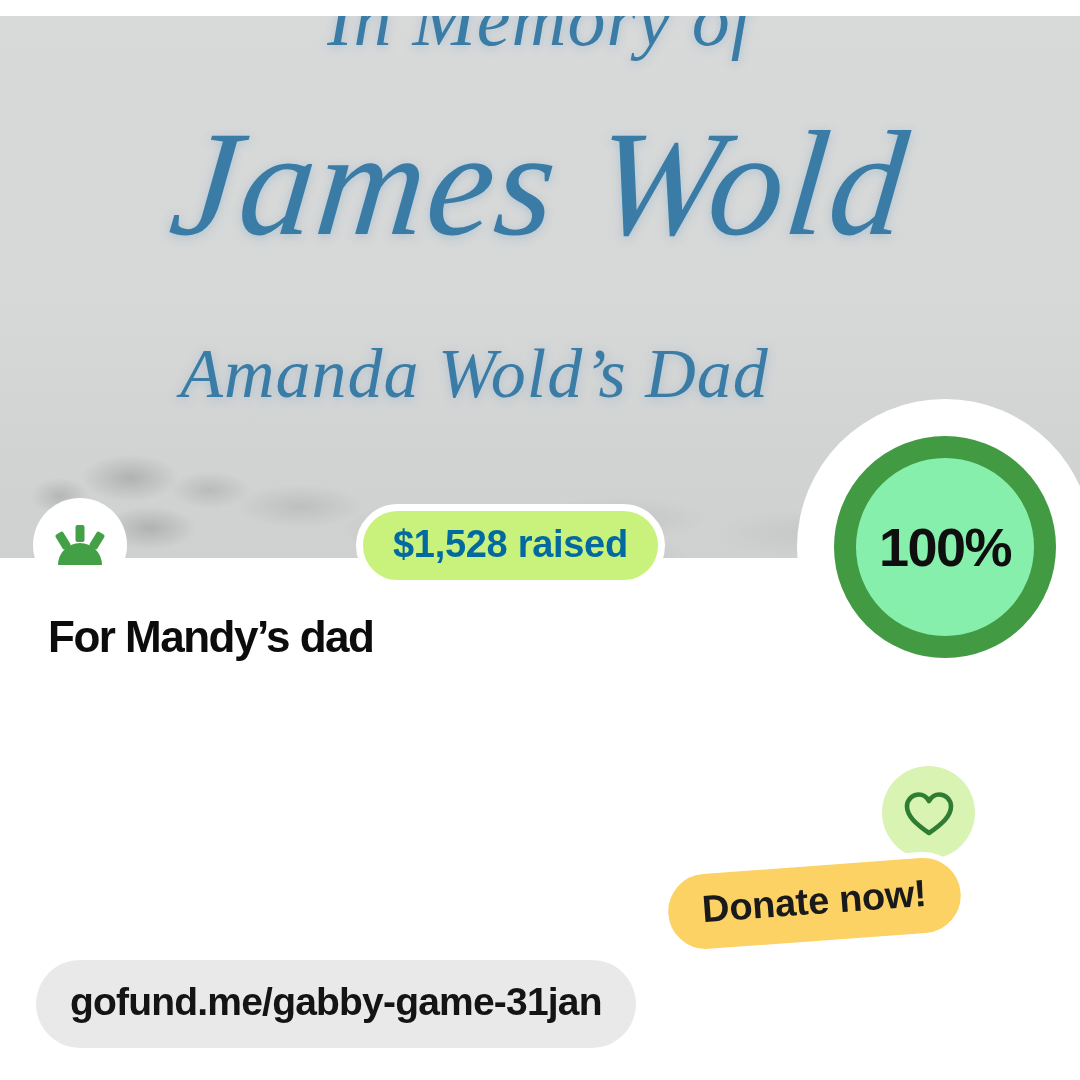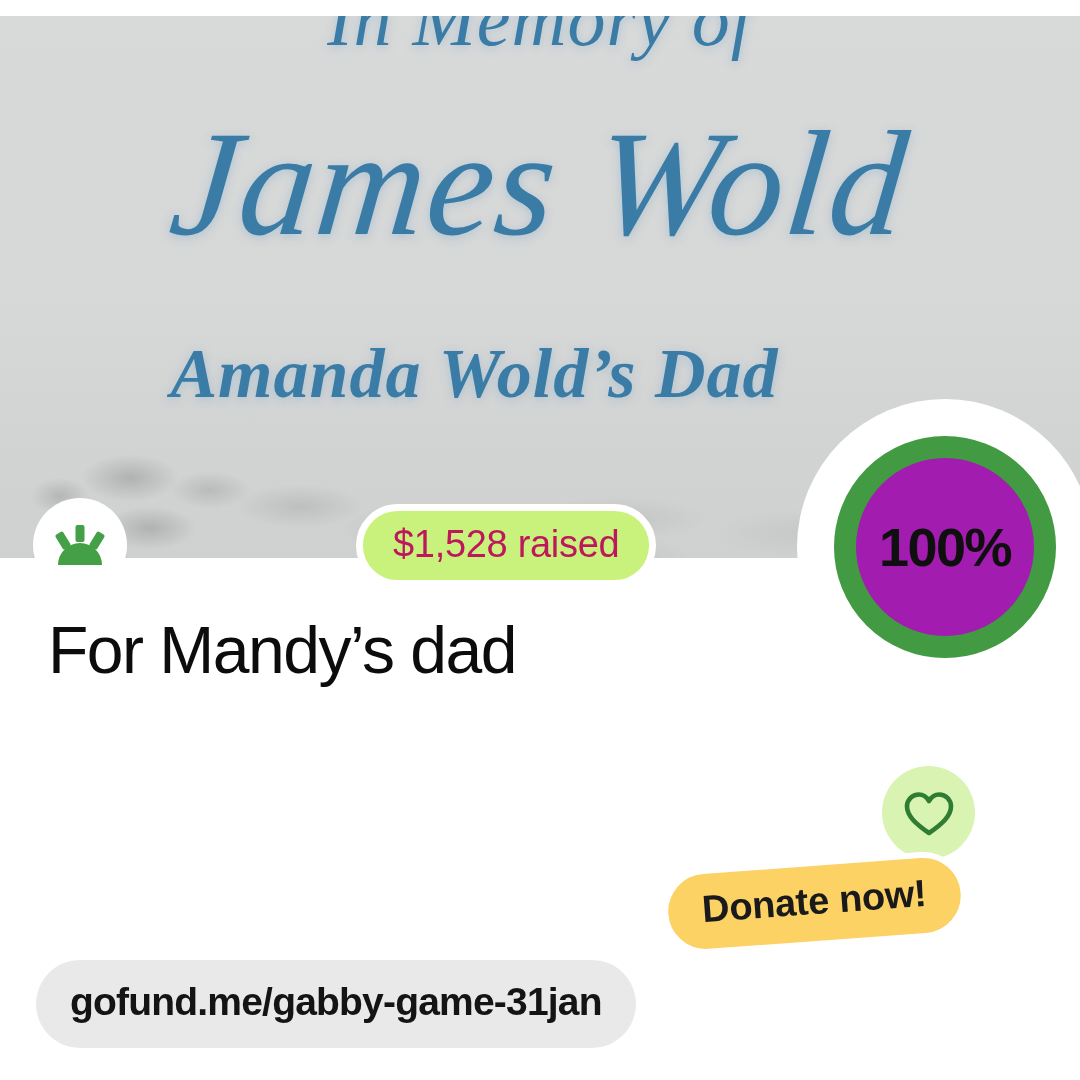--- a/index.html
+++ b/index.html
@@ -85,21 +85,21 @@
     letter-spacing: 2px;
     transform: skewX(-6deg);
   }
   .memorial-sub {
     position: absolute;
     top: 318px;
     left: 0;
     width: 949px;
     font-family: "Liberation Serif", "DejaVu Serif", serif;
     font-style: italic;
-    font-weight: 700;
+    font-weight: 400;
     font-size: 70px;
     letter-spacing: 1px;
   }
 
   
   .logo-badge {
     position: absolute;
     left: 33px;
     top: 498px;
     width: 94px;
@@ -115,22 +115,22 @@
   
   .raised-pill {
     position: absolute;
     left: 356px;
     top: 504px;
     padding: 12px 30px 14px 30px;
     background: #c9f27c;
     border: 7px solid #ffffff;
     border-radius: 48px;
     font-size: 38px;
-    font-weight: 400;
-    color: #be185d;
+    font-weight: 700;
+    color: #0369a1;
     letter-spacing: -.3px;
     white-space: nowrap;
     box-sizing: border-box;
   }
 
   
   .percent-wrap {
     position: absolute;
     left: 797px;
     top: 399px;
@@ -145,39 +145,39 @@
   }
   .percent-ring {
     position: absolute;
     left: 37px;
     top: 37px;
     width: 222px;
     height: 222px;
     box-sizing: border-box;
     border-radius: 50%;
     border: 22px solid #429a42;
-    background: #a21caf;
+    background: #86efac;
     display: flex;
     align-items: center;
     justify-content: center;
   }
   .percent-value {
     font-size: 54px;
     font-weight: 800;
     color: #0f0f0f;
     letter-spacing: -1.5px;
   }
 
   
   .campaign-title {
     position: absolute;
     left: 48px;
     top: 612px;
-    font-size: 66px;
-    font-weight: 400;
+    font-size: 44px;
+    font-weight: 700;
     color: #0c0c0c;
     letter-spacing: -1.5px;
     white-space: nowrap;
   }
 
   
   .heart-bubble {
     position: absolute;
     left: 882px;
     top: 766px;

